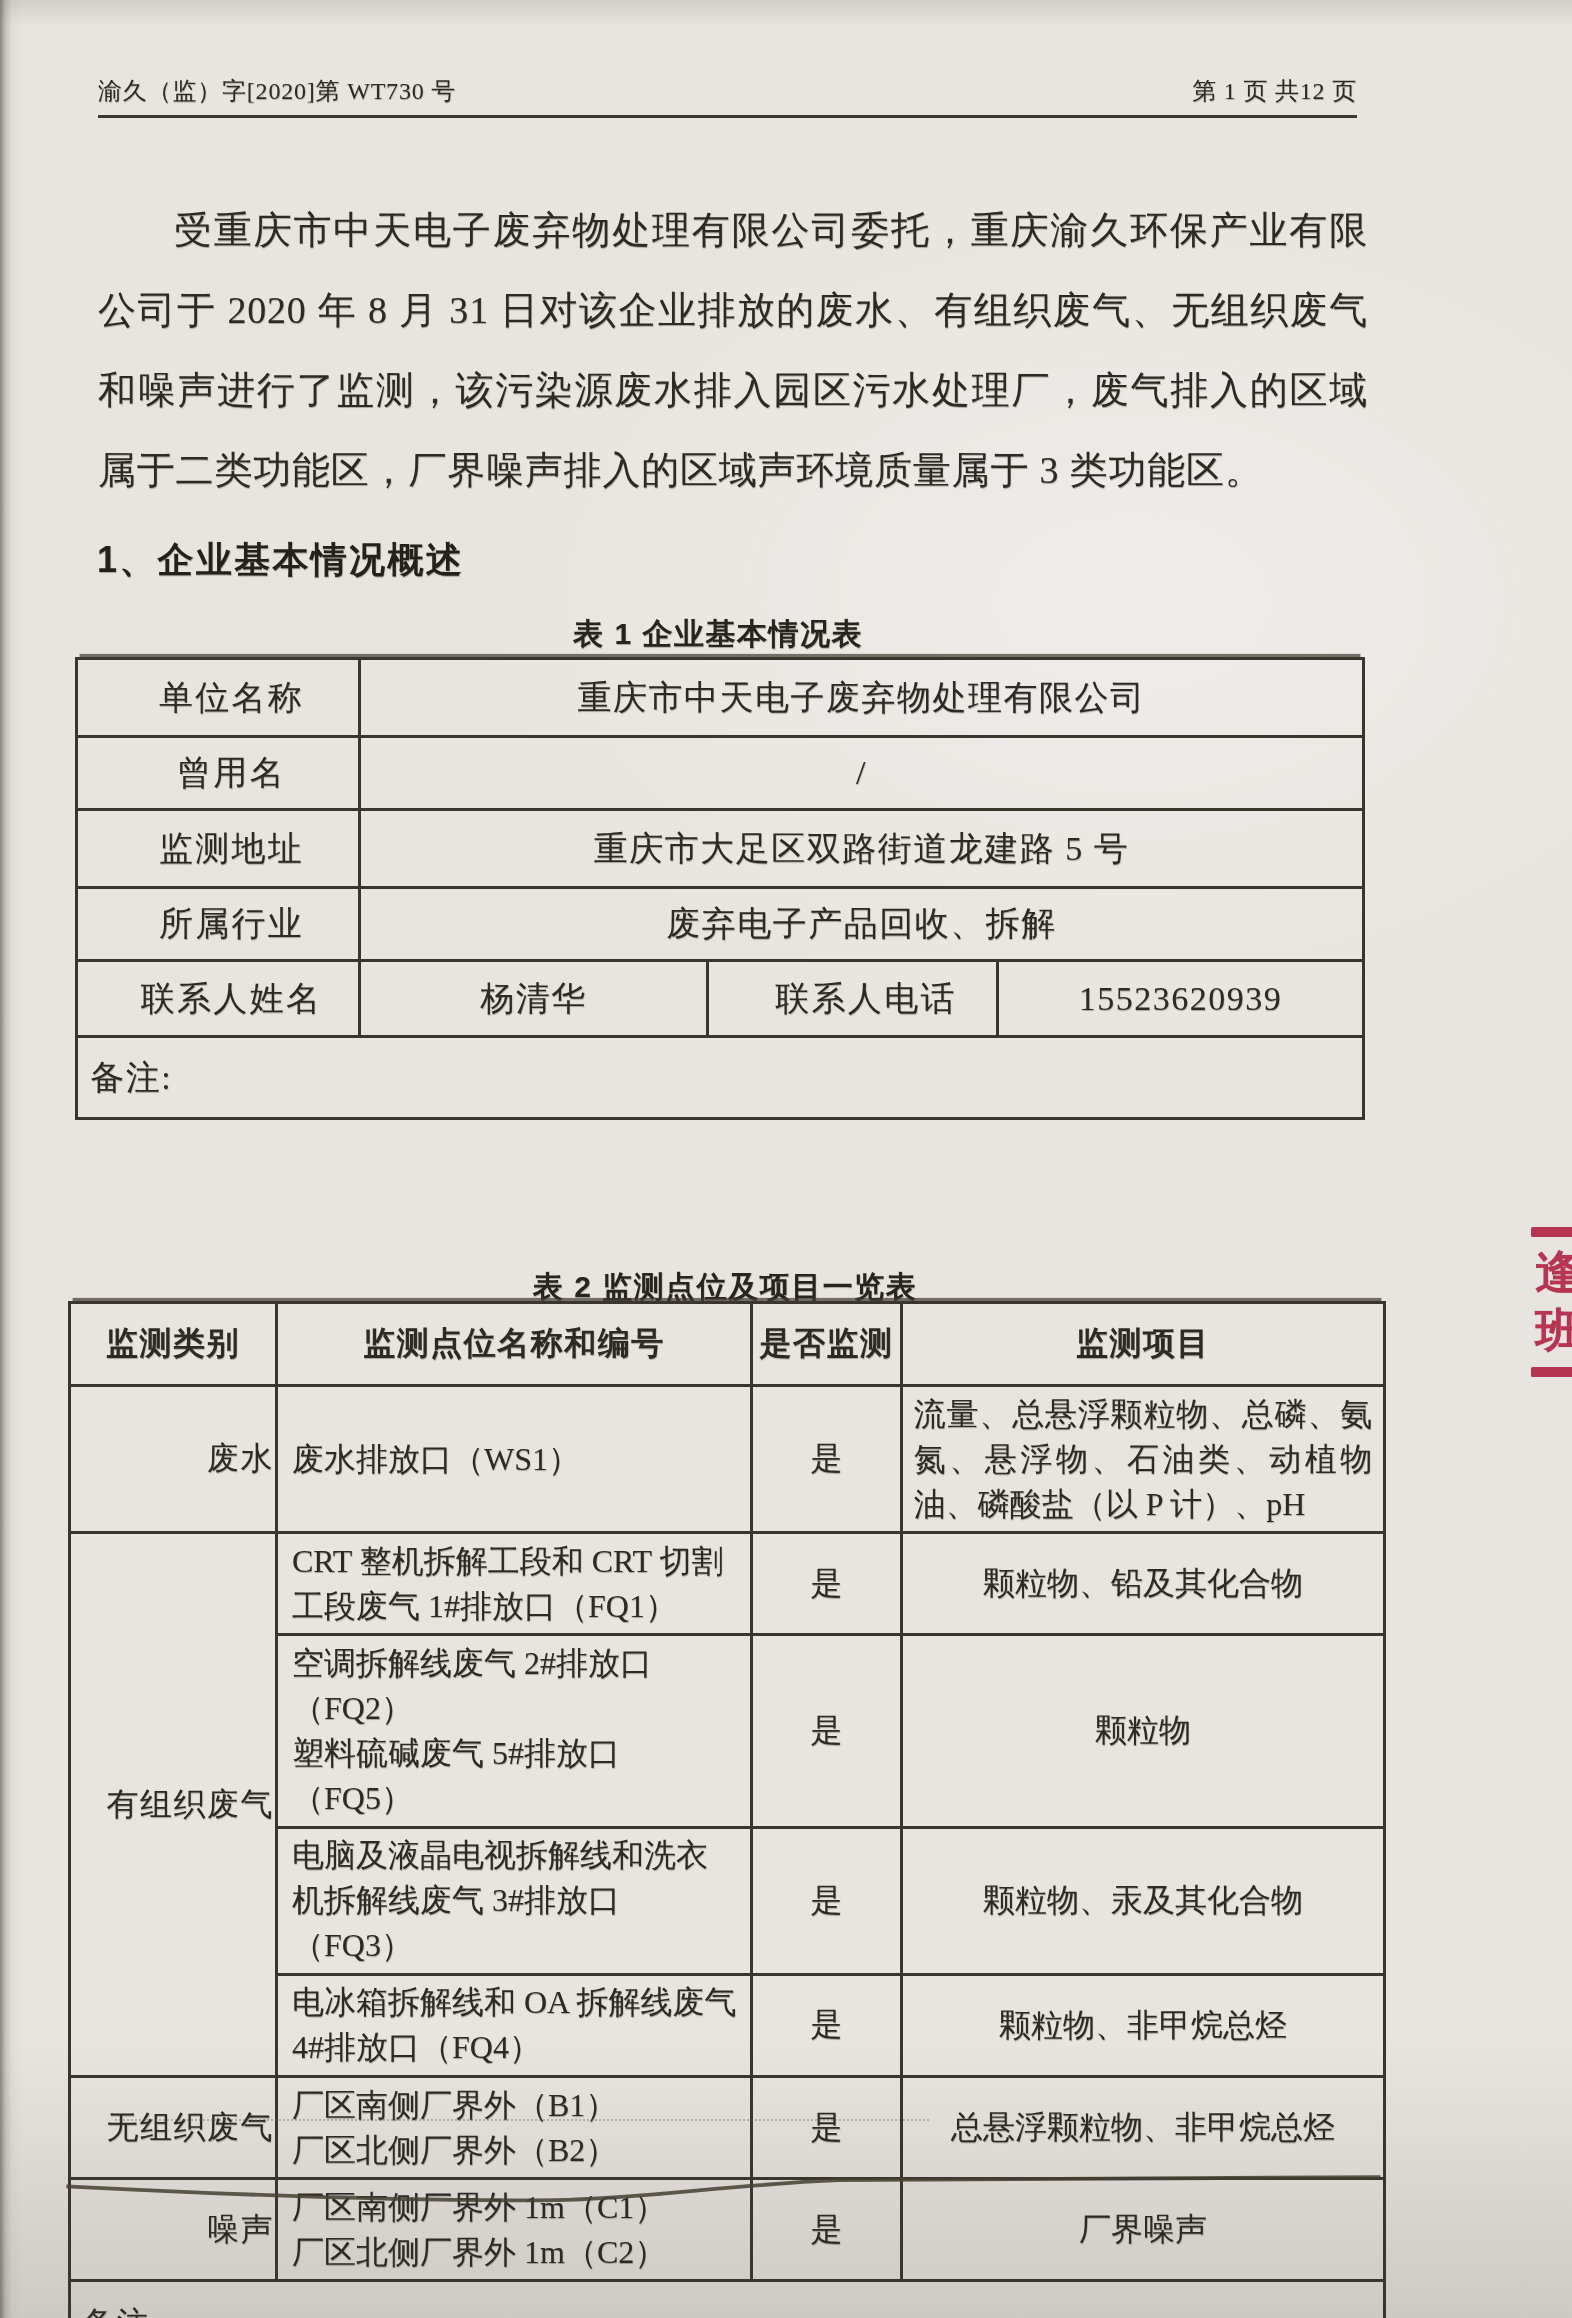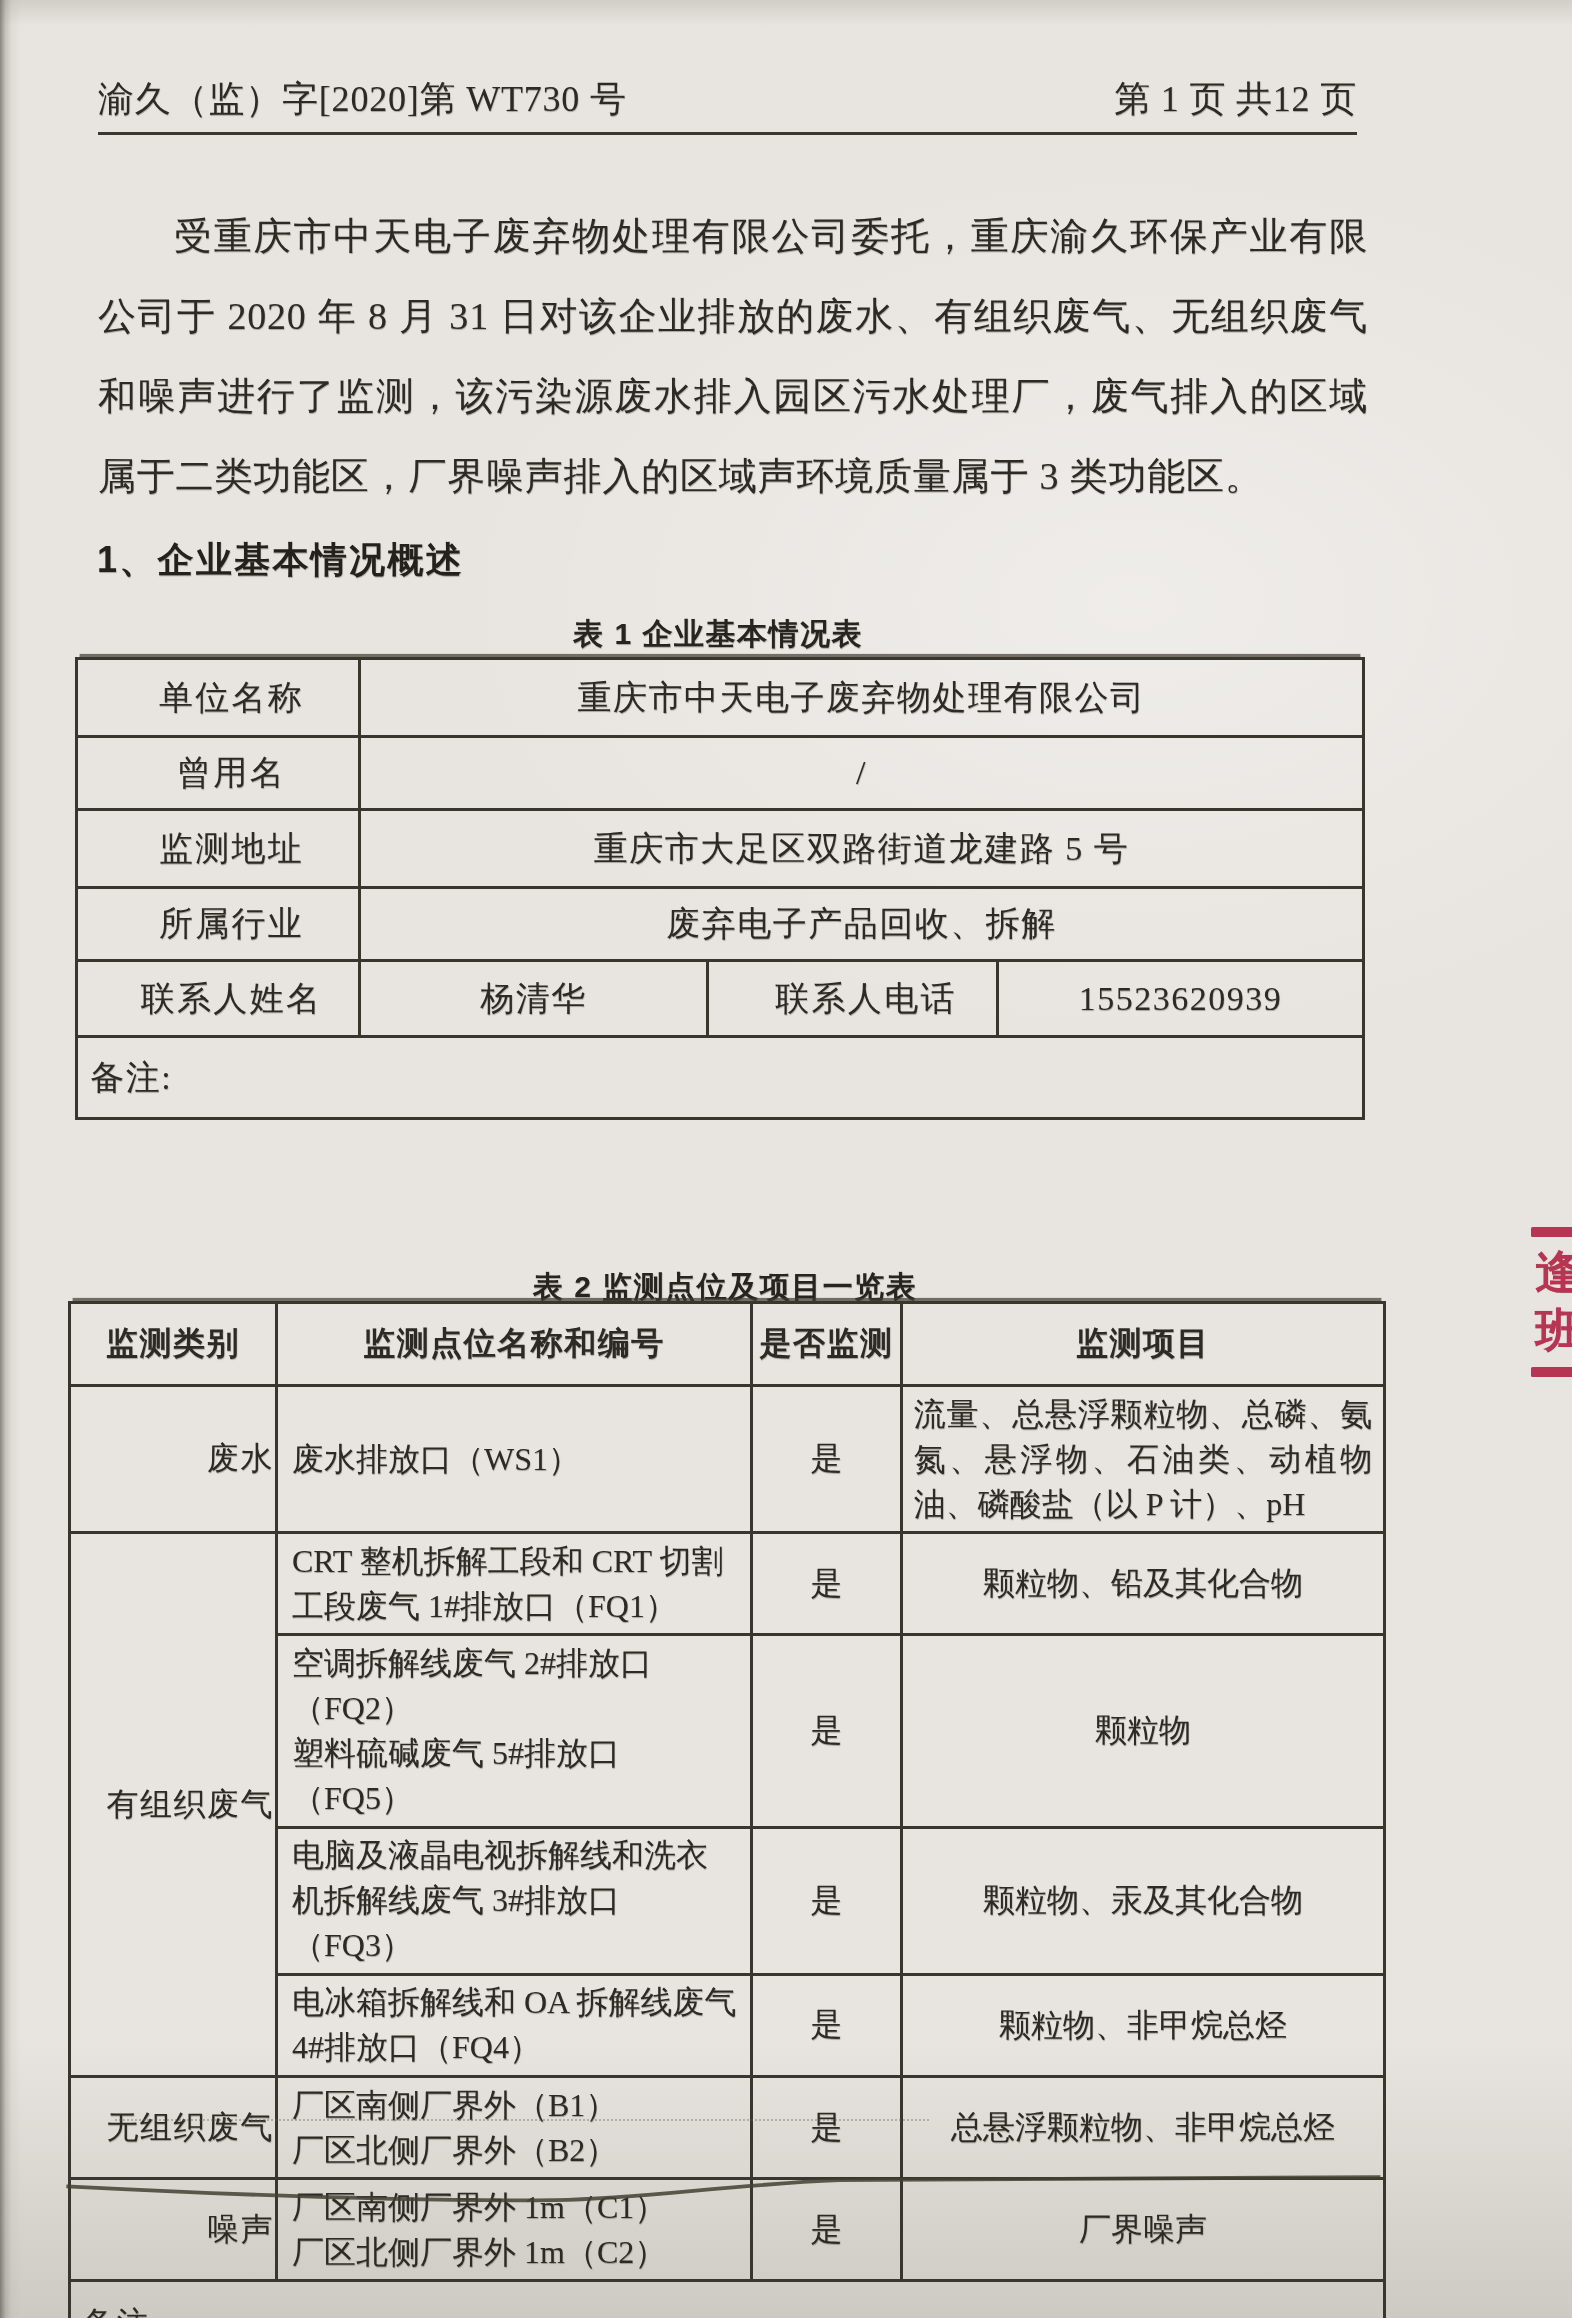--- a/index.html
+++ b/index.html
@@ -19,26 +19,26 @@
   }
   .page *{box-sizing:border-box;}
   .txt{ text-shadow:0.5px 0.5px 0.8px rgba(70,66,58,.40); }
   .sans{ font-family:"Liberation Sans","DejaVu Sans",sans-serif; }
 
   
   .doc-header{
     position:absolute; left:98px; top:75px; width:1259px;
     display:flex; justify-content:space-between; align-items:flex-end;
     border-bottom:3.1px solid #3b382f; padding-bottom:7.7px;
-    font-size:36px; letter-spacing:0.8px;
+    font-size:24px; letter-spacing:0.8px;
   }
 
   
   .intro{
-    position:absolute; left:98px; top:196px; width:1270px;
+    position:absolute; left:98px; top:190px; width:1270px;
     font-size:38px; line-height:80px;
     text-align:justify; text-indent:2em; letter-spacing:0.8px;
   }
 
   
   .sec-heading{
     position:absolute; left:97px;
     font-size:36px; font-weight:600; letter-spacing:2.3px; color:#23211b;
   }
   .sec1{ top:536px; }

